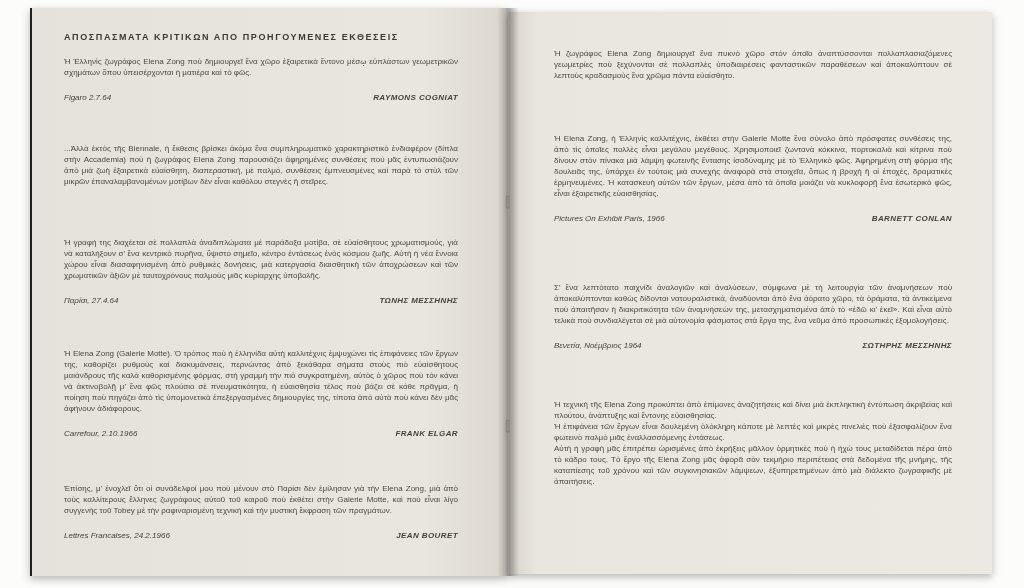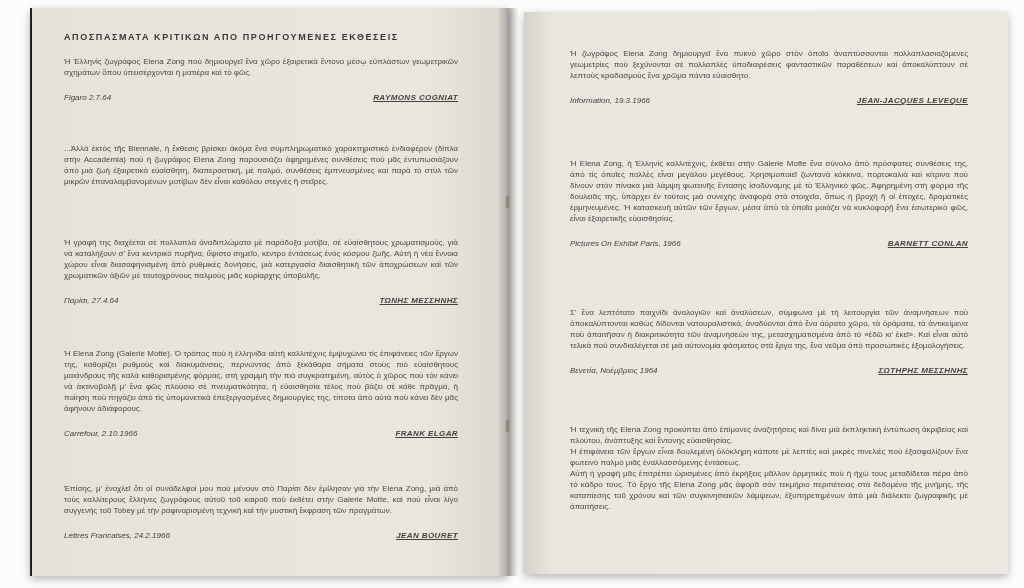--- a/index.html
+++ b/index.html
@@ -16,21 +16,21 @@
     position:absolute;
     box-shadow:0 3px 8px rgba(0,0,0,.28);
   }
   .page-left {
     left:30px; top:8px; width:478px; height:568px;
     border-left:2px solid #21201d;
     background:linear-gradient(90deg,#e5e2db 0%, #e9e6e0 82%, #dbd7cf 100%);
     padding:22px 50px 0 32px;
   }
   .page-right {
-    left:524px; top:12px; width:484px; height:562px;
+    left:508px; top:12px; width:484px; height:562px;
     background:linear-gradient(90deg,#d6d2ca 0%, #e9e6e0 6%, #ece9e3 100%);
     padding:36px 40px 0 46px;
   }
   .gutter {
     position:absolute; left:497px; top:8px; width:22px; height:568px;
     background:linear-gradient(90deg, rgba(0,0,0,0) 0%, rgba(0,0,0,.16) 40%, rgba(0,0,0,.30) 55%, rgba(0,0,0,0) 100%);
     z-index:4; pointer-events:none;
   }
   .staple {
     position:absolute; left:9px; width:3px; height:12px;
@@ -48,21 +48,21 @@
   .quote { position:relative; }
   .qtext {
     font-size:8px; line-height:11px; color:#4a4842;
     text-align:justify; white-space:pre-line;
   }
   .qmeta {
     display:flex; justify-content:space-between; align-items:baseline;
     font-size:8px; line-height:10px; margin-top:15px; color:#44423c;
   }
   .qsource { font-style:italic; }
-  .qauthor { font-style:italic; font-weight:bold; letter-spacing:.4px;text-decoration:underline; }
+  .qauthor { font-style:italic; font-weight:bold; letter-spacing:.4px; }
 
   
   .lq1 { margin-top:14px; }
   .lq2 { margin-top:40px; }
   .lq3 { margin-top:50px; }
   .lq4 { margin-top:42px; }
   .lq5 { margin-top:44px; }
   .rq1 { margin-top:0; }
   .rq2 { margin-top:52px; }
   .rq3 { margin-top:58px; }
@@ -110,24 +110,20 @@
         <span class="qsource">Lettres Francaises, 24.2.1966</span>
         <span class="qauthor">JEAN BOURET</span>
       </div>
     </div>
   </div>
 
   <div class="page page-right">
 
     <div class="quote rq1">
       <p class="qtext">Ἡ ζωγράφος Elena Zong δημιουργεῖ ἕνα πυκνὸ χῶρο στὸν ὁποῖο ἀναπτύσσονται πολλαπλασιαζόμενες γεωμετρίες ποὺ ξεχύνονται σὲ πολλαπλὲς ὑποδιαιρέσεις φανταστικῶν παραθέσεων καὶ ἀποκαλύπτουν σὲ λεπτοὺς κραδασμοὺς ἕνα χρῶμα πάντα εὐαίσθητο.</p>
-      <div class="qmeta">
-        <span class="qsource">Information, 19.3.1966</span>
-        <span class="qauthor">JEAN-JACQUES LEVEQUE</span>
-      </div>
     </div>
 
     <div class="quote rq2">
       <p class="qtext">Ἡ Elena Zong, ἡ Ἑλληνὶς καλλιτέχνις, ἐκθέτει στὴν Galerie Motte ἕνα σύνολο ἀπὸ πρόσφατες συνθέσεις της, ἀπὸ τὶς ὁποῖες πολλὲς εἶναι μεγάλου μεγέθους. Χρησιμοποιεῖ ζωντανὰ κόκκινα, πορτοκαλιὰ καὶ κίτρινα ποὺ δίνουν στὸν πίνακα μιὰ λάμψη φωτεινῆς ἔντασης ἰσοδύναμης μὲ τὸ Ἑλληνικὸ φῶς. Ἀφηρημένη στὴ φόρμα τῆς δουλειᾶς της, ὑπάρχει ἐν τούτοις μιὰ συνεχὴς ἀναφορὰ στὰ στοιχεῖα, ὅπως ἡ βροχὴ ἢ οἱ ἐποχές, δραματικὲς ἑρμηνευμένες. Ἡ κατασκευὴ αὐτῶν τῶν ἔργων, μέσα ἀπὸ τὰ ὁποῖα μοιάζει νὰ κυκλοφορῇ ἕνα ἐσωτερικὸ φῶς, εἶναι ἐξαιρετικῆς εὐαισθησίας.</p>
       <div class="qmeta">
         <span class="qsource">Pictures On Exhibit Paris, 1966</span>
         <span class="qauthor">BARNETT CONLAN</span>
       </div>
     </div>
 

